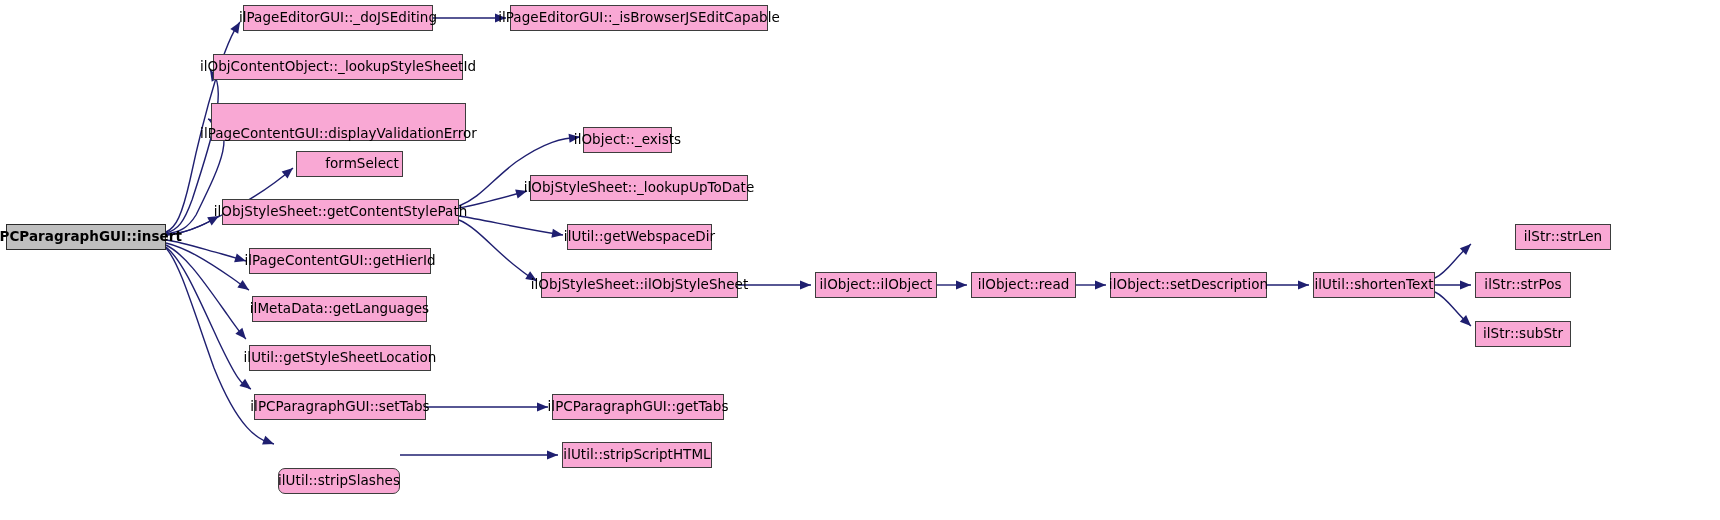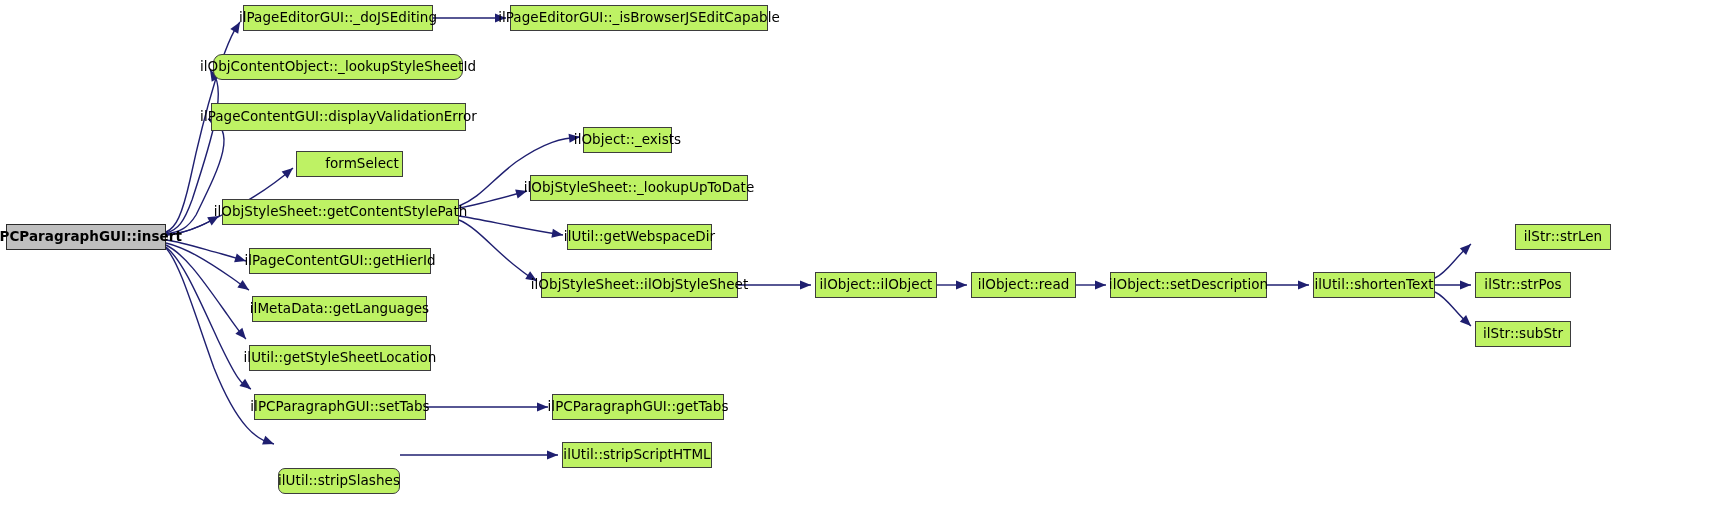--- a/index.html
+++ b/index.html
@@ -20,21 +20,21 @@
     left: 0;
     top: 0;
     width: 1720px;
     height: 520px;
     pointer-events: none;
   }
   .node {
     position: absolute;
     box-sizing: border-box;
     border: 1px solid #3d3d3d;
-    background: #bef264;
+    background: #f9a8d4;
     color: #000000;
     font-size: 13.5px;
     line-height: 1;
     display: flex;
     align-items: center;
     justify-content: center;
     white-space: nowrap;
     letter-spacing: 0.05px;
   }
   .node.root {
@@ -103,24 +103,24 @@
   <div id="node-layer">
       <div class="node root" style="left: 6px; top: 224px; width: 160px; height: 26px; font-weight: bold;">
         <span class="node-label">ilPCParagraphGUI::insert</span>
       </div>
       <div class="node" style="left: 243px; top: 5px; width: 190px; height: 26px;">
         <span class="node-label">ilPageEditorGUI::_doJSEditing</span>
       </div>
       <div class="node" style="left: 510px; top: 5px; width: 258px; height: 26px;">
         <span class="node-label">ilPageEditorGUI::_isBrowserJSEditCapable</span>
       </div>
-      <div class="node" style="left: 213px; top: 54px; width: 250px; height: 26px; border-radius: 9px;">
+      <div class="node" style="left: 213px; top: 54px; width: 250px; height: 26px;">
         <span class="node-label">ilObjContentObject::_lookupStyleSheetId</span>
       </div>
-      <div class="node" style="left: 211px; top: 103px; width: 255px; height: 28px;">
+      <div class="node" style="left: 211px; top: 103px; width: 255px; height: 38px; align-items: flex-end;">
         <span class="node-label">ilPageContentGUI::displayValidationError</span>
       </div>
       <div class="node" style="left: 296px; top: 151px; width: 107px; height: 26px; padding-left: 25px;">
         <span class="node-label">formSelect</span>
       </div>
       <div class="node" style="left: 222px; top: 199px; width: 237px; height: 26px;">
         <span class="node-label">ilObjStyleSheet::getContentStylePath</span>
       </div>
       <div class="node" style="left: 249px; top: 248px; width: 182px; height: 26px;">
         <span class="node-label">ilPageContentGUI::getHierId</span>

